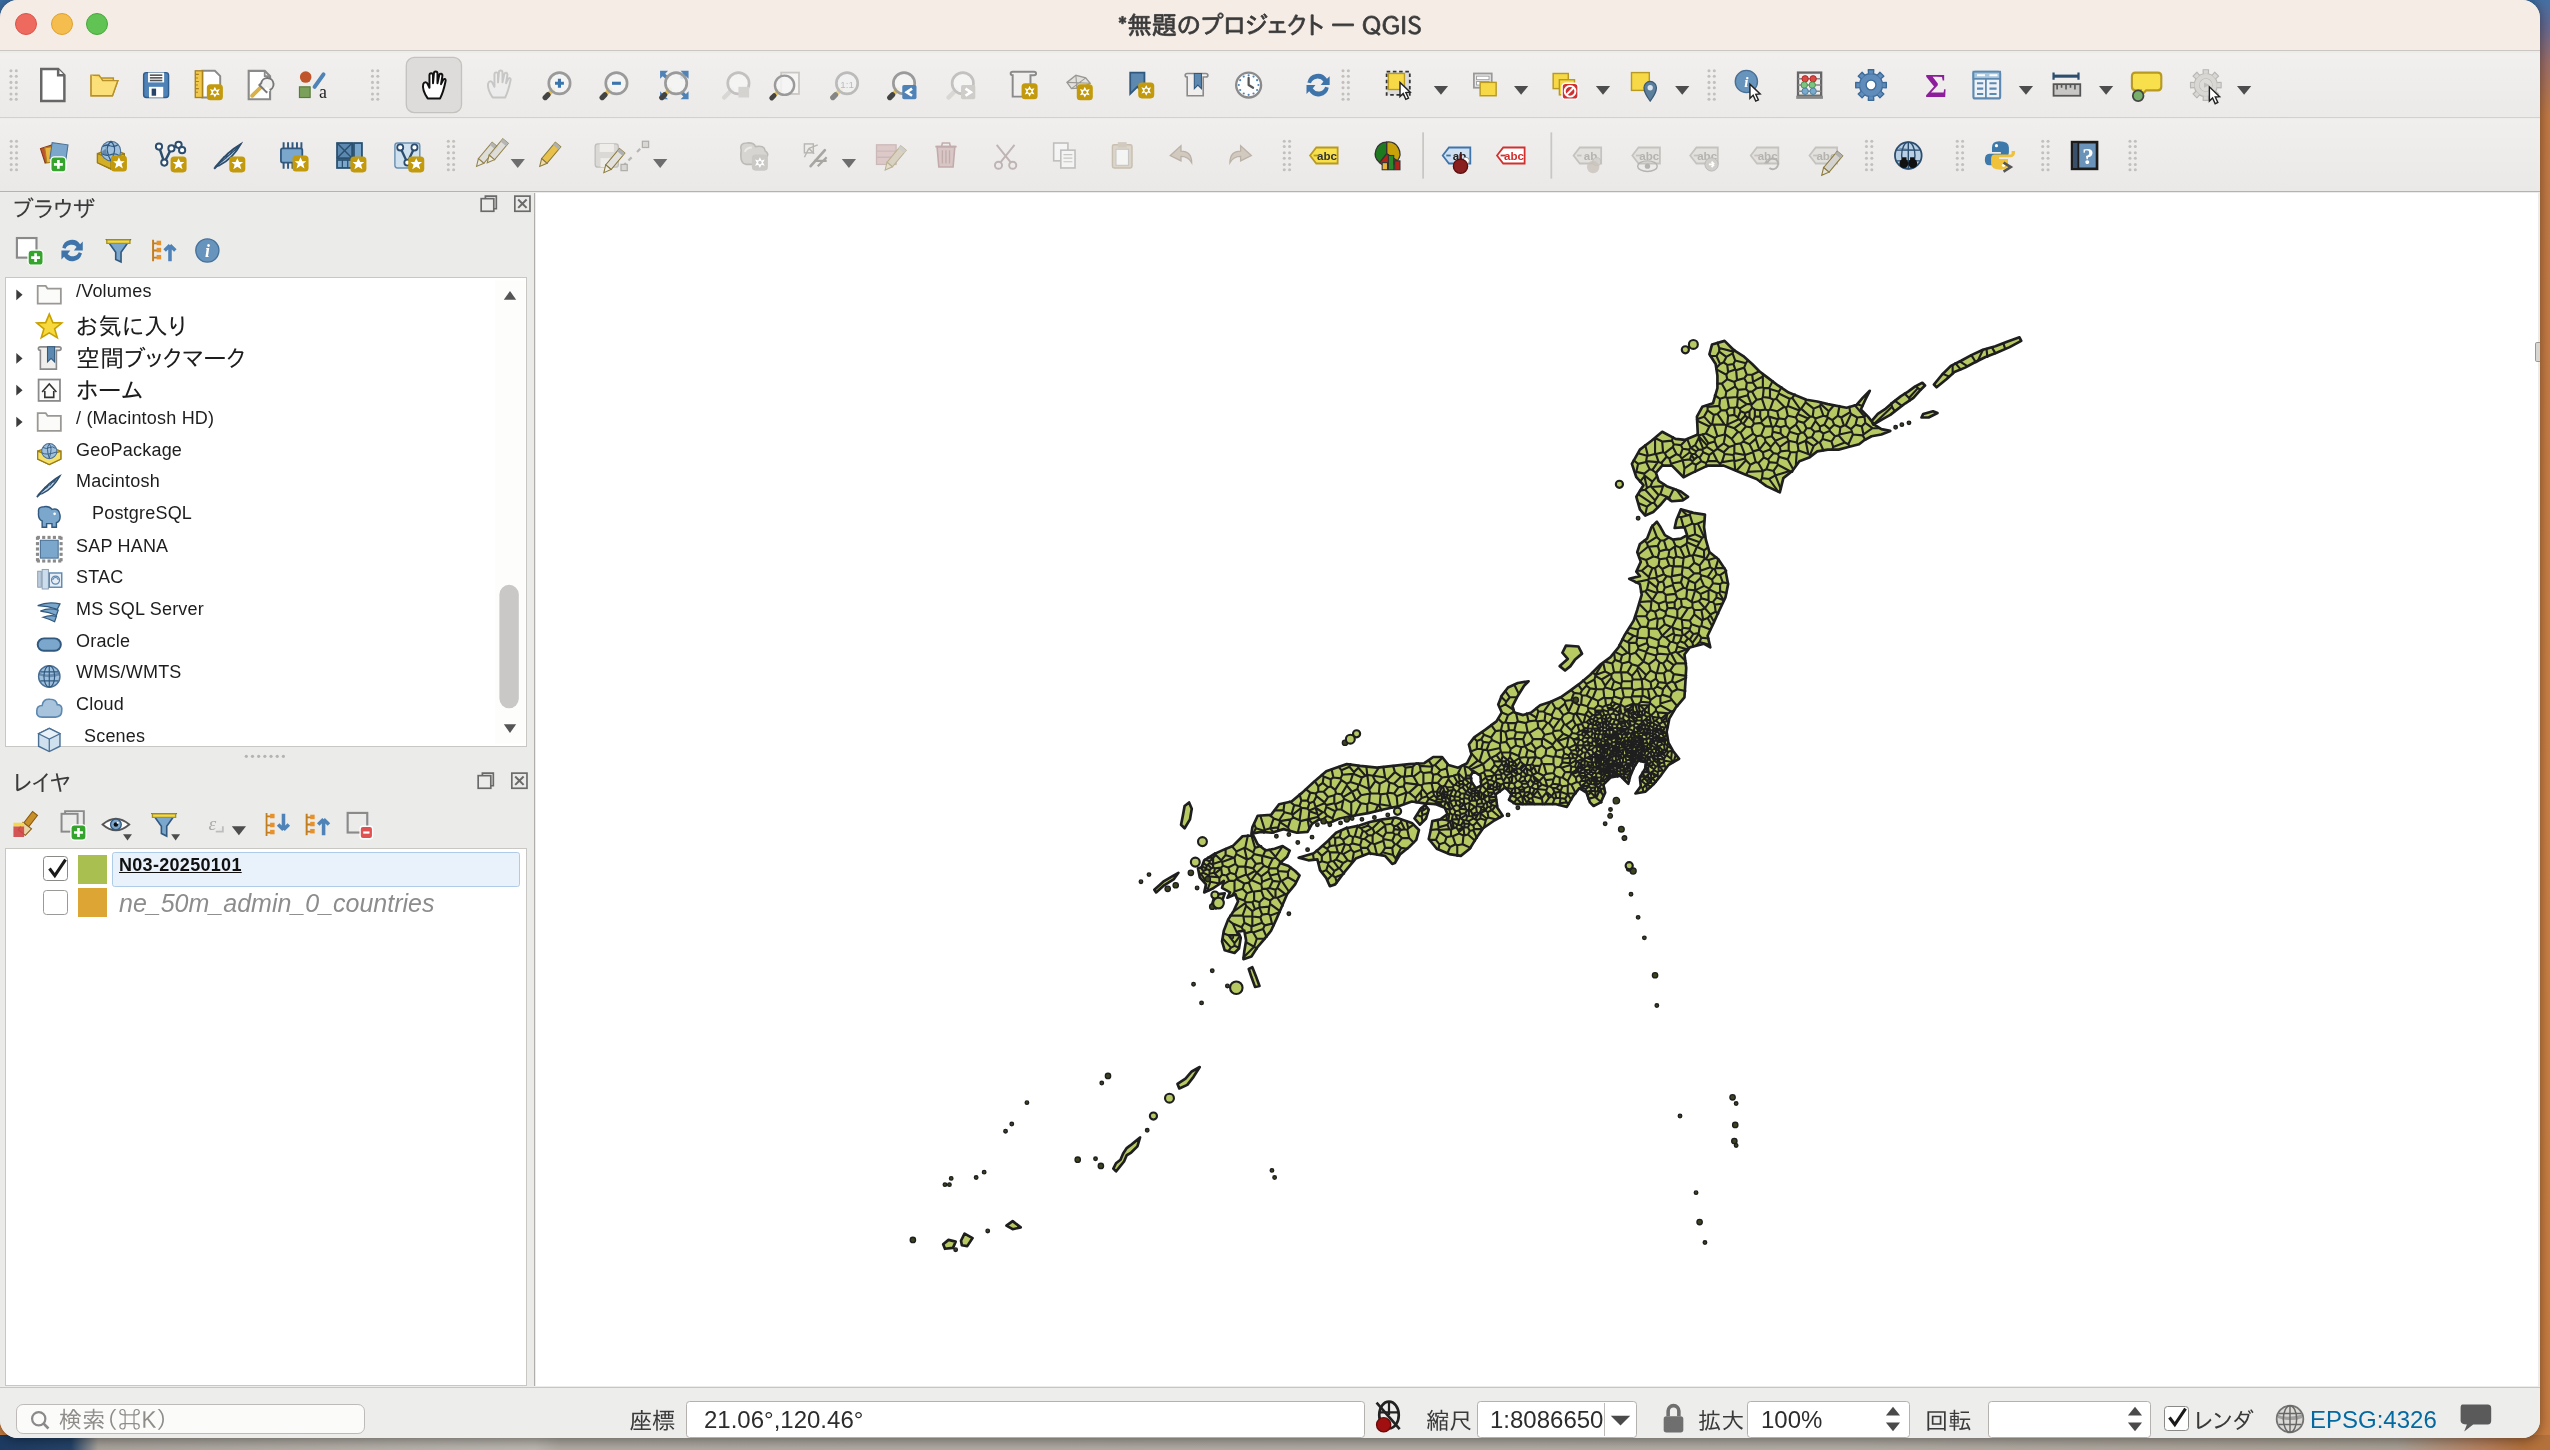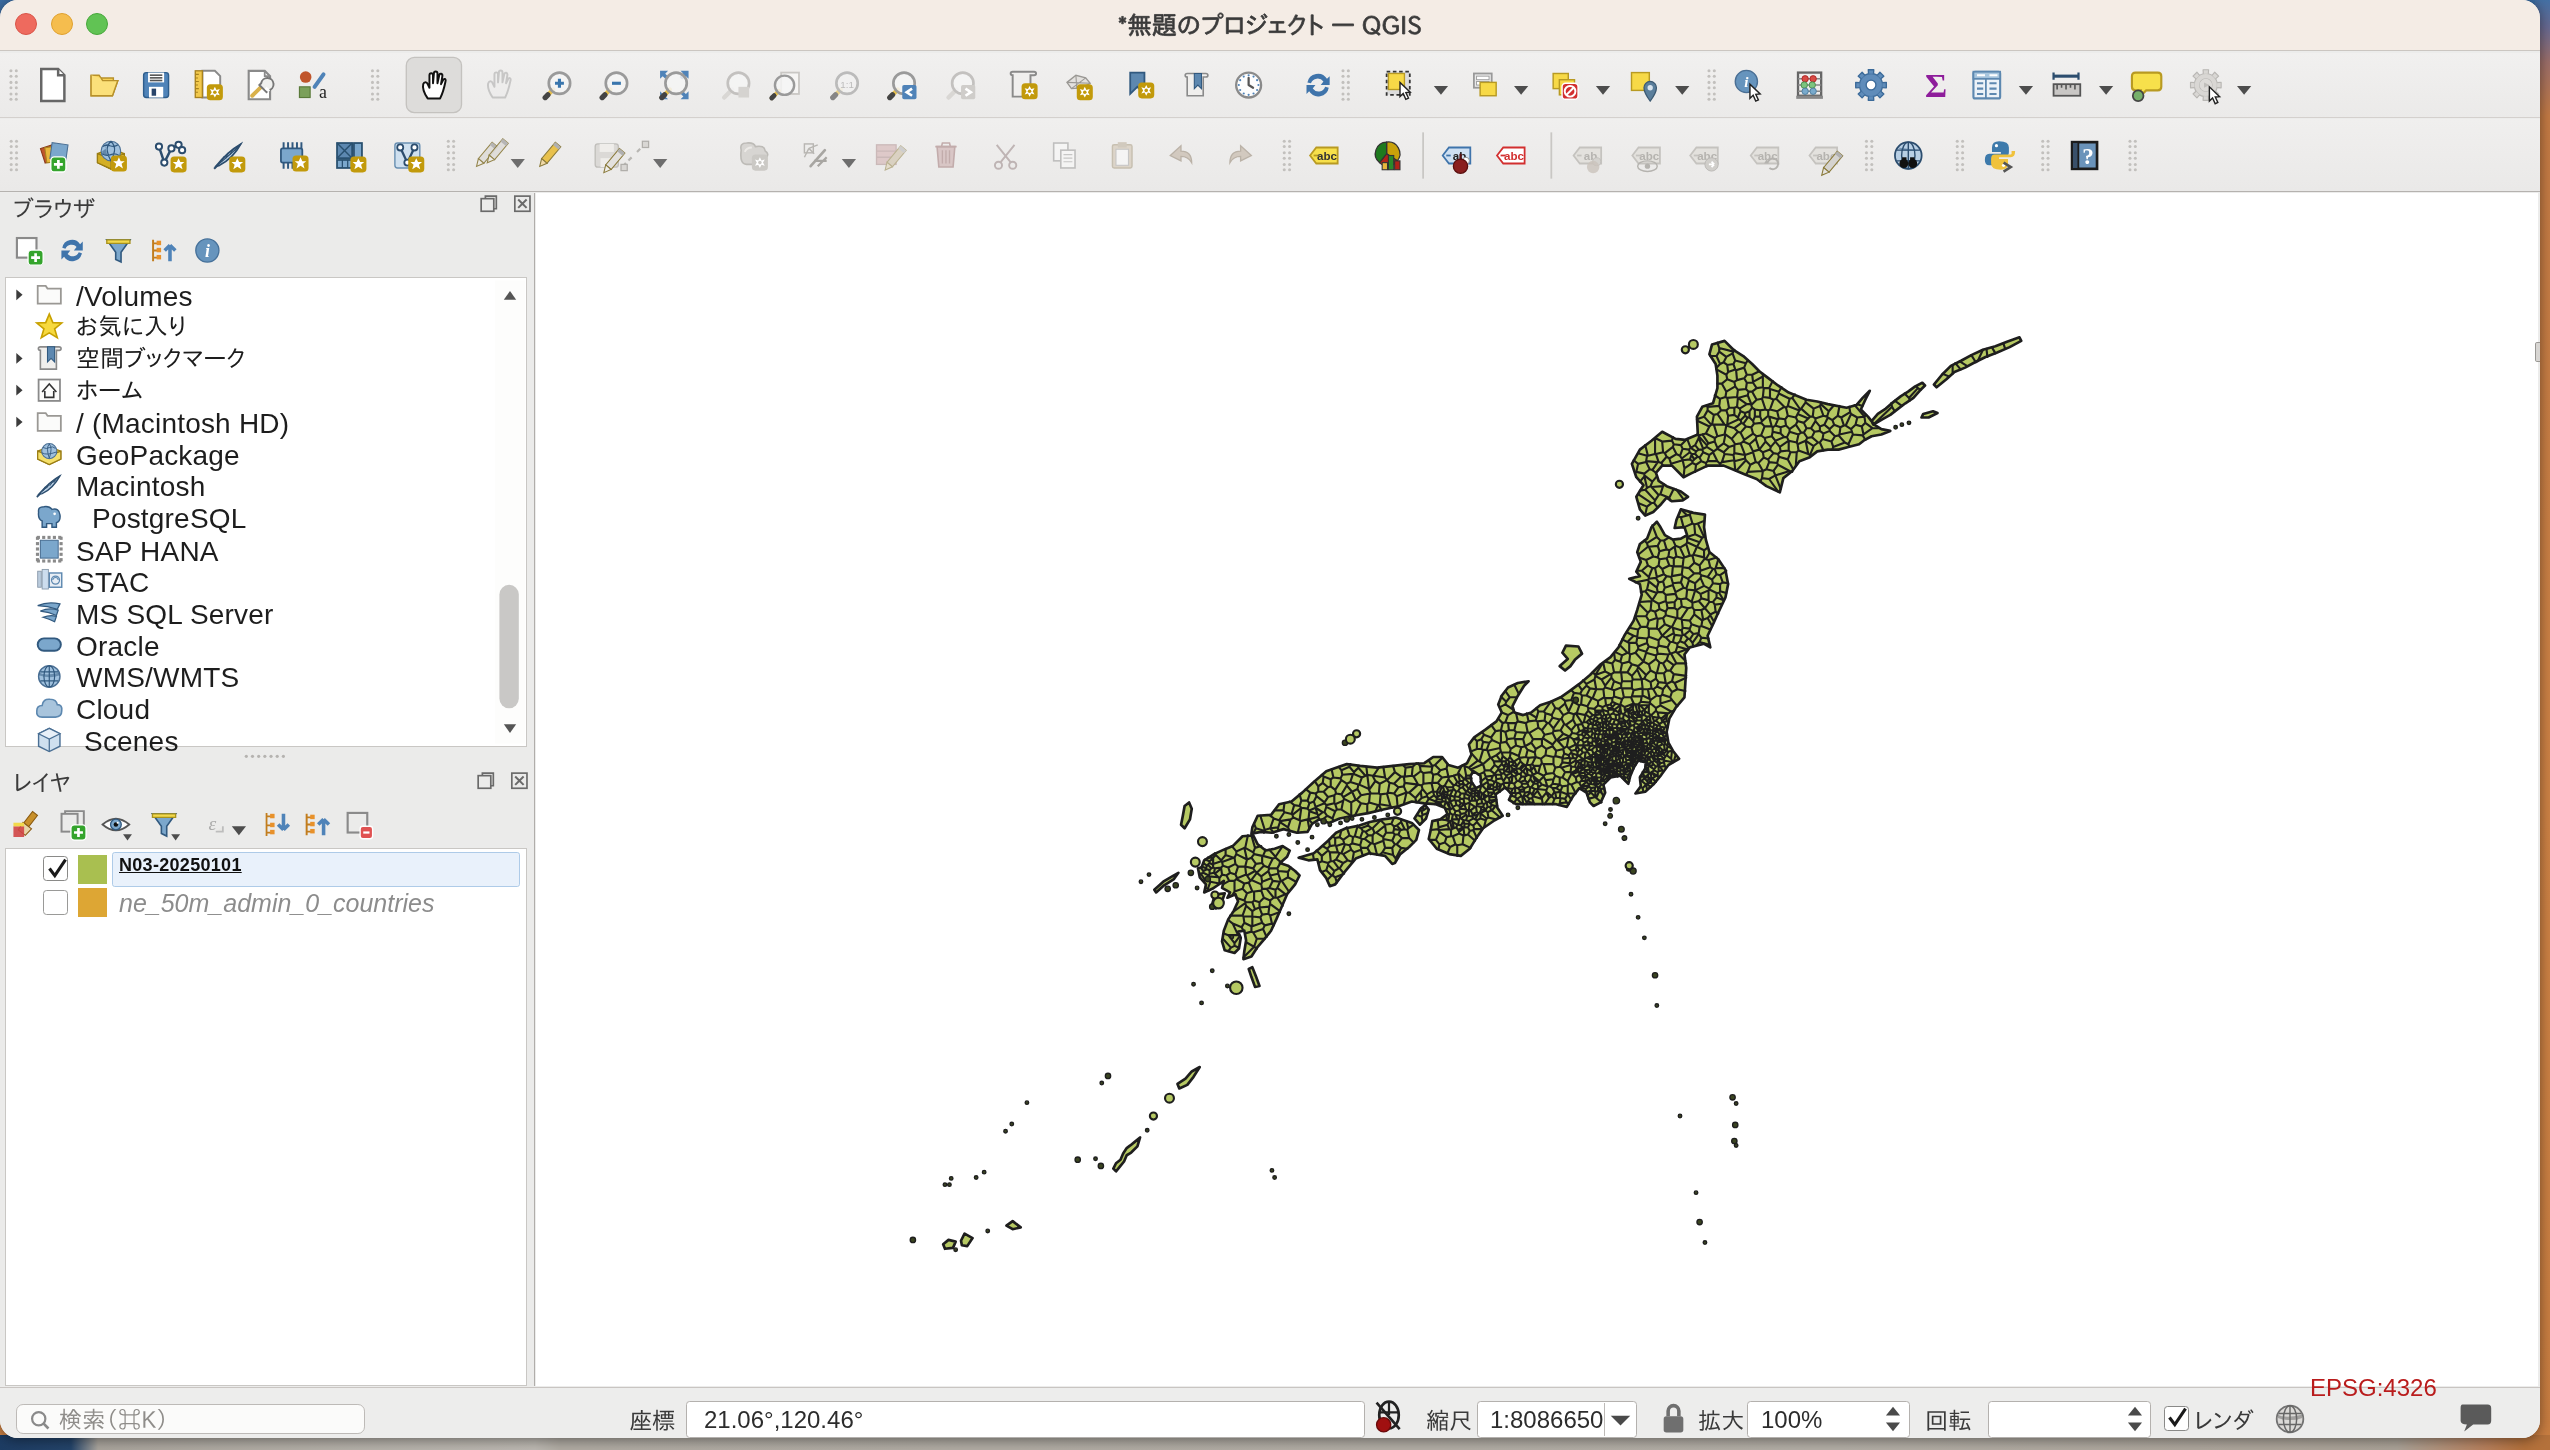--- a/index.html
+++ b/index.html
@@ -9,21 +9,21 @@
 #deskB{position:absolute;left:0;top:1435px;width:2550px;height:16px;background:linear-gradient(90deg,#1d3c63 0,#24446a 71px,#aaa59d 98px,#bdb9b2 535px,#b0aba3 561px,#b3aea6 72%,#aba398 94%,#b8805c 97.5%,#b4713b 99%)}
 #win{position:absolute;left:0;top:0;width:2540px;height:1438px;border-radius:18px;background:#ececeb;overflow:hidden;box-shadow:0 1.8px 12.5px rgba(0,0,0,0.45)}
 #title{position:absolute;left:0;top:0;width:100%;height:51px;background:#f4ece5;border-bottom:1.8px solid #cbc6c1}
 .tl{position:absolute;top:13.4px;width:22px;height:22px;border-radius:50%}
 #tb1{position:absolute;left:0;top:53px;width:100%;height:65px;background:linear-gradient(180deg,#f1f0ef,#eBeae9);border-bottom:0.9px solid #d4d0cd}
 #tb2{position:absolute;left:0;top:119px;width:100%;height:73px;background:linear-gradient(180deg,#f0efee,#eae9e8);border-bottom:1.8px solid #b5b2af}
 #side{position:absolute;left:0;top:193px;width:535px;height:1193px;background:#ebebea;border-right:0.9px solid #b0adaa}
 #canvas{position:absolute;left:536px;top:193px;width:2002px;height:1193px;background:#fff}
 #status{position:absolute;left:0;top:1387px;width:2540px;height:52px;background:#ededec;border-top:0.9px solid #c9c5c2}
 .tree{background:#fff;border:0.9px solid #c9c7c4;position:absolute}
-.tlabel{position:absolute;font-size:28px;color:#1d1d1d;letter-spacing:0.2px}
+.tlabel{position:absolute;font-size:18px;color:#1d1d1d;letter-spacing:0.2px}
 .box{position:absolute;background:#fff;border:1.8px solid #b4b1ae;border-radius:3.6px}
 .slabel{position:absolute;font-size:24px;color:#2c2c2c}
 </style></head><body>
 <div id="desk"></div>
 <div id="deskTop"></div>
 <div id="deskR"></div>
 <div id="deskB"></div>
 <div id="win">
 <div id="title"></div>
 <div class="tl" style="left:15px;background:#ee6a5e;border:0.9px solid #d95448"></div>
@@ -1095,17 +1095,17 @@
 <svg class="abs" style="left:2274px;top:1403px" width="32" height="32" viewBox="-18 -18 36 36">
       <g transform="translate(0,0) scale(1.25)">
         <g opacity="0.75">
           <circle r="12" fill="#d5d3d0" stroke="#4a4a4a" stroke-width="1.6"></circle>
           <path d="M-10 -5 h20 M-10 5 h20 M0 -12 v24" stroke="#3a3a3a" stroke-width="1.3" fill="none"></path>
           <ellipse rx="6" ry="12" fill="none" stroke="#3a3a3a" stroke-width="1.3"></ellipse>
           <path d="M-11 -4 q6 4 22 0 l0 3 q-10 4 -22 0 Z" fill="#3a3a3a" opacity="0.5"></path>
         </g>
       </g>
     </svg>
-<div class="slabel" style="left:2310px;top:1374px;color:#b91c1c">EPSG:4326</div>
+<div class="slabel" style="left:2310px;top:1406px;color:#0369a1">EPSG:4326</div>
 <svg class="abs" style="left:2457px;top:1401px" width="36" height="36" viewBox="0 0 40 40">
 <path d="M6 4 L34 4 Q38 4 38 8 L38 22 Q38 26 34 26 L18 26 L8 34 L11 26 Q4 26 4 22 L4 8 Q4 4 6 4 Z" fill="#5a5a5a"></path>
     </svg>
 </div>
 
 </body></html>

